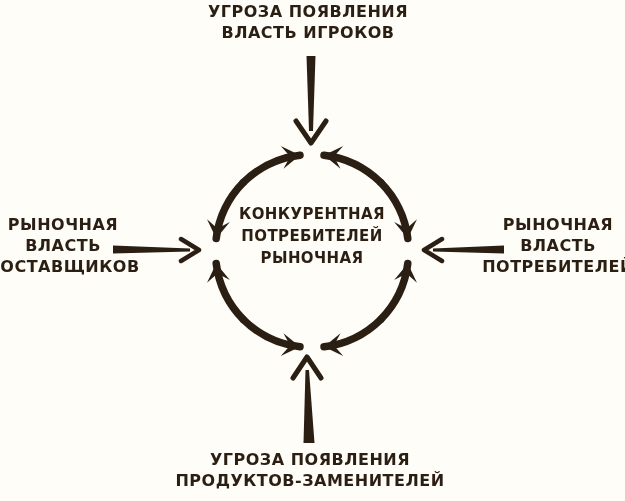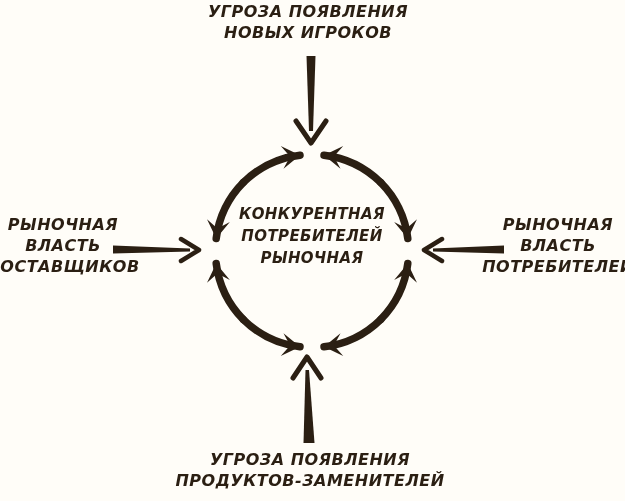--- a/index.html
+++ b/index.html
@@ -2,39 +2,39 @@
 <html style="--ink: #2b1f13; --bg: #fffdf8;"><head>
 <meta charset="utf-8">
 <style>
   :root { --ink:#2b1f13; --bg:#fffdf8; }
   html,body { margin:0; padding:0; }
   body {
     width:625px; height:501px; position:relative; overflow:hidden;
     background:var(--bg); color:var(--ink);
     font-family:"DejaVu Sans", sans-serif;
   }
-  .canvas { position:absolute; inset:0;font-style:italic; }
+  .canvas { position:absolute; inset:0; }
   svg.arrows { position:absolute; left:0; top:0; width:625px; height:501px; }
   .label {
     position:absolute; transform:translateX(-50%);
     text-align:center; font-weight:700; color:var(--ink);
     letter-spacing:0.5px; white-space:nowrap;
   }
   .label div { white-space:nowrap; }
   .outer { font-size:16px; line-height:21px; }
   .center-label { font-size:15px; line-height:22px; letter-spacing:0.4px; }
 </style>
 </head>
 <body>
 
 <div class="canvas">
 
   <div class="label outer" style="left:308px; top:1px;">
     <div>УГРОЗА ПОЯВЛЕНИЯ</div>
-    <div>НОВЫХ ИГРОКОВ</div>
+    <div>ВЛАСТЬ ИГРОКОВ</div>
   </div>
 
   <div class="label outer" style="left:63px; top:214px;">
     <div>РЫНОЧНАЯ</div>
     <div>ВЛАСТЬ</div>
     <div>ПОСТАВЩИКОВ</div>
   </div>
 
   <div class="label outer" style="left:558px; top:214px;">
     <div>РЫНОЧНАЯ</div>

